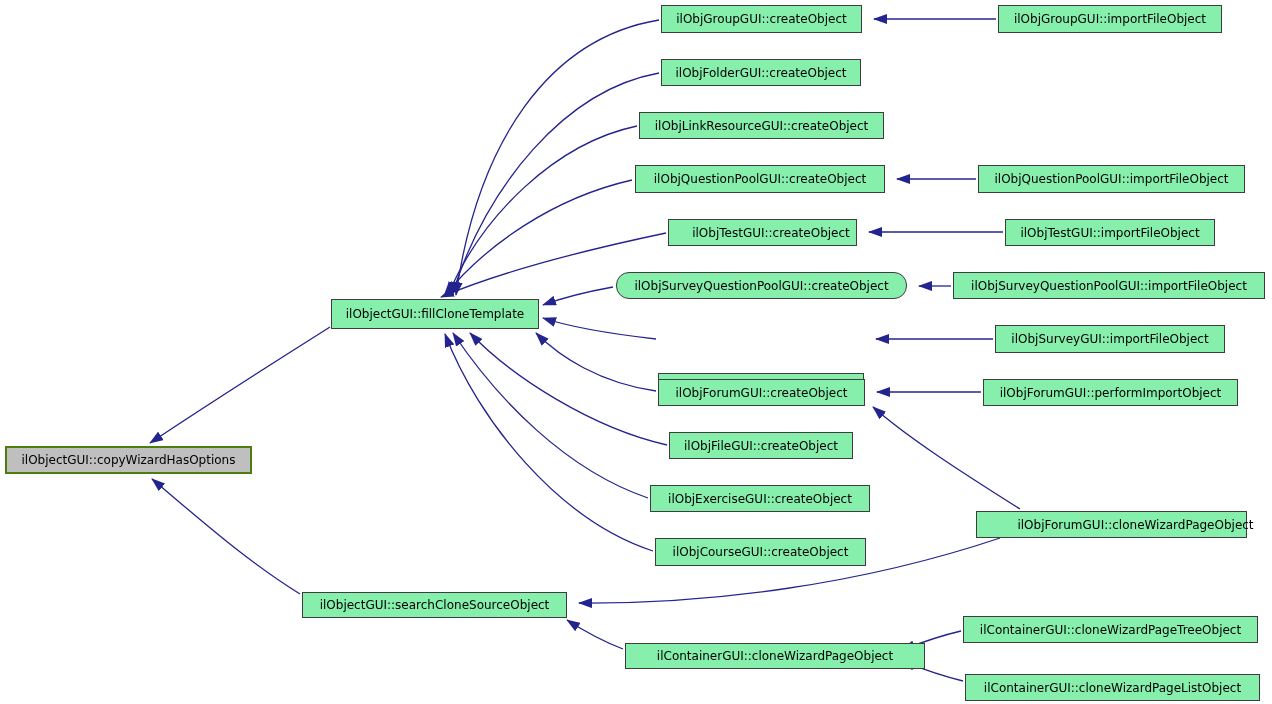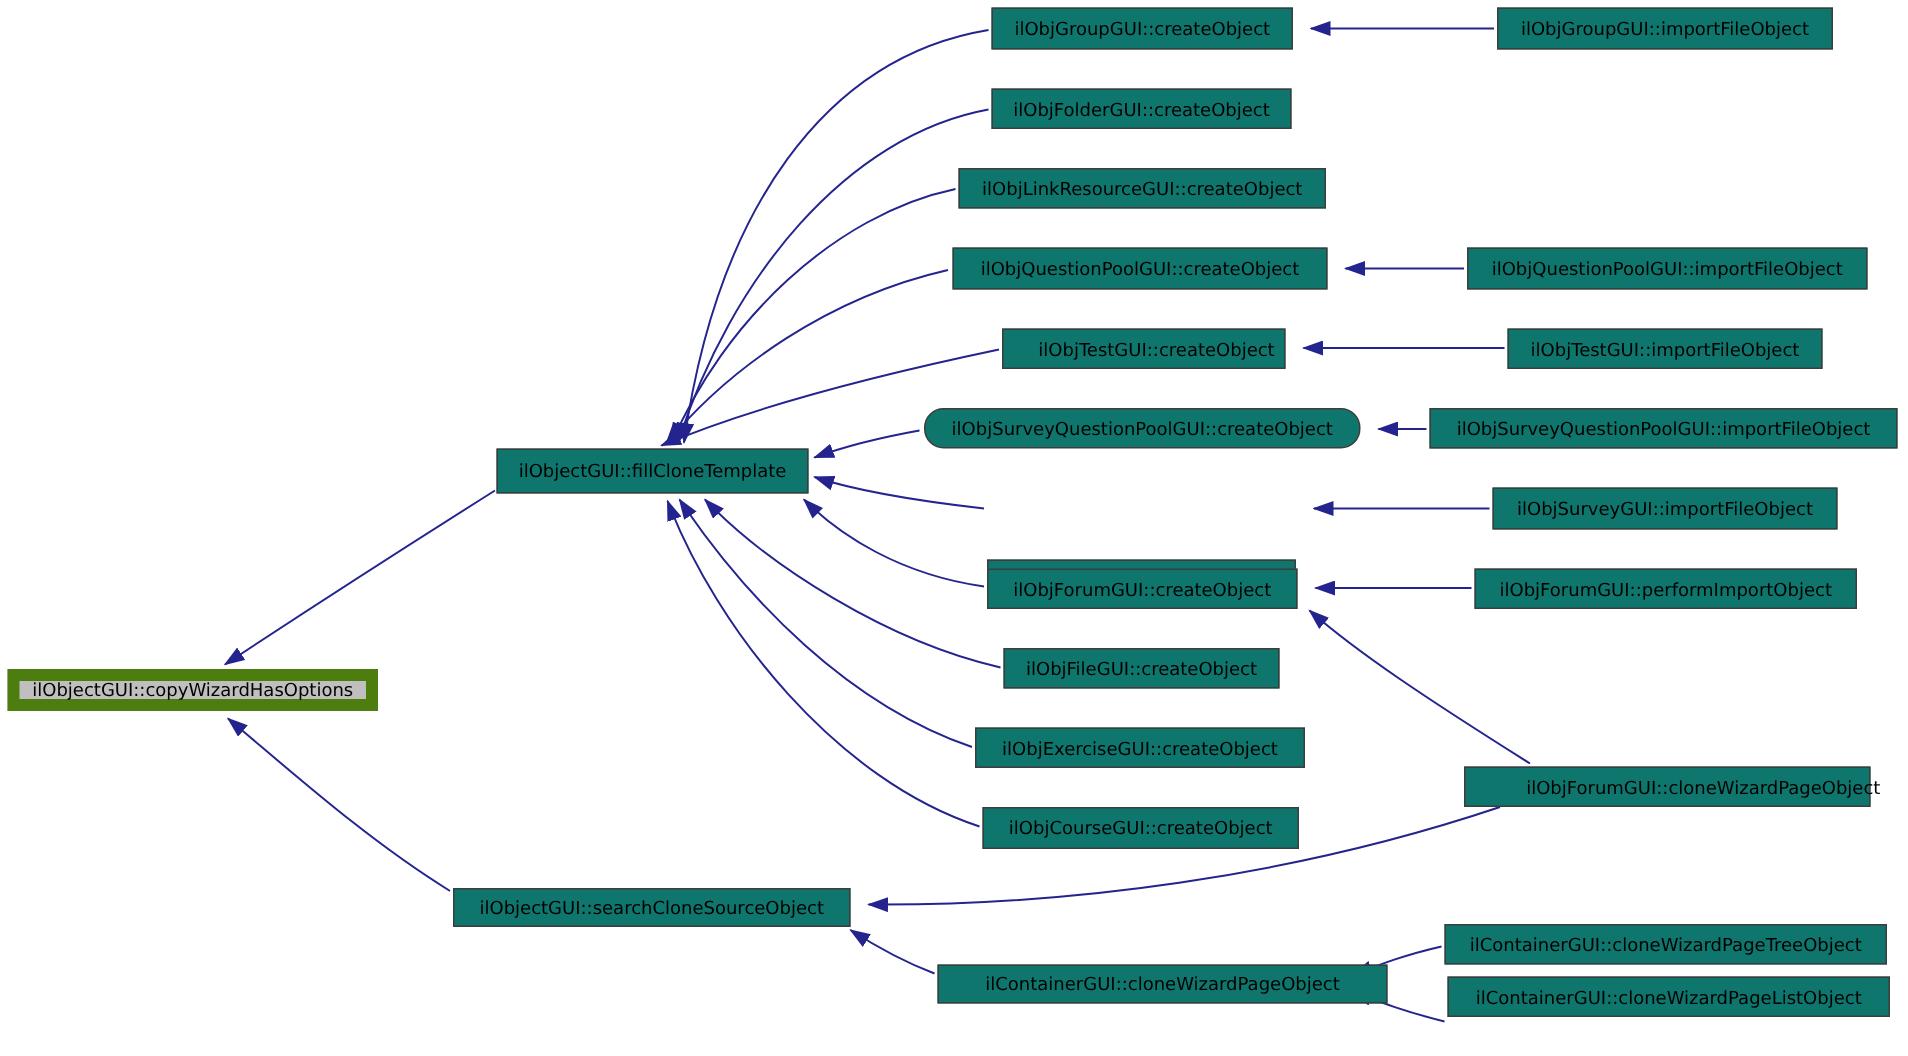--- a/index.html
+++ b/index.html
@@ -21,31 +21,31 @@
     fill:none;
     stroke:var(--edge-color,#24248f);
     stroke-width:1.3px;
   }
   .node{
     position:absolute;
     box-sizing:border-box;
     display:flex;
     align-items:center;
     justify-content:center;
-    background:#0f766e;
+    background:#86efac;
     border:1.5px solid #3d3d3d;
     color:#000000;
     font-size:12px;
     line-height:1;
     white-space:nowrap;
     cursor:pointer;
   }
   .node.hl{
     background:var(--hl-fill,#bfbfbf);
-    border:8px solid #4d7c0f;
+    border:2px solid #4d7c0f;
     cursor:default;
   }
 </style>
 </head>
 <body>
 
 <div id="canvas" style="--edge-color: #24248f; --hl-fill: #bfbfbf; background: rgb(255, 255, 255);">
   <svg id="edges" xmlns="http://www.w3.org/2000/svg">
     <defs>
       <marker id="arrow" markerUnits="userSpaceOnUse" markerWidth="14" markerHeight="10" refX="13" refY="5" orient="auto">
@@ -94,14 +94,14 @@
     <div class="node" style="left: 655px; top: 538px; width: 211px; height: 28px;">ilObjCourseGUI::createObject</div>
     <div class="node" style="left: 650px; top: 485px; width: 220px; height: 27px;">ilObjExerciseGUI::createObject</div>
     <div class="node" style="left: 998px; top: 5px; width: 224px; height: 28px;">ilObjGroupGUI::importFileObject</div>
     <div class="node" style="left: 978px; top: 165px; width: 267px; height: 28px;">ilObjQuestionPoolGUI::importFileObject</div>
     <div class="node" style="left: 1005px; top: 219px; width: 210px; height: 27px;">ilObjTestGUI::importFileObject</div>
     <div class="node" style="left: 953px; top: 272px; width: 312px; height: 27px;">ilObjSurveyQuestionPoolGUI::importFileObject</div>
     <div class="node" style="left: 995px; top: 325px; width: 230px; height: 28px;">ilObjSurveyGUI::importFileObject</div>
     <div class="node" style="left: 983px; top: 379px; width: 255px; height: 27px; text-align: right;">ilObjForumGUI::performImportObject</div>
     <div class="node" style="left: 976px; top: 511px; width: 271px; height: 27px; padding-left: 48px;">ilObjForumGUI::cloneWizardPageObject</div>
     <div class="node" style="left: 963px; top: 616px; width: 295px; height: 27px;">ilContainerGUI::cloneWizardPageTreeObject</div>
-    <div class="node" style="left: 965px; top: 651px; width: 295px; height: 27px;">ilContainerGUI::cloneWizardPageListObject</div>
+    <div class="node" style="left: 965px; top: 674px; width: 295px; height: 27px;">ilContainerGUI::cloneWizardPageListObject</div>
   </div>
 
 </body></html>

